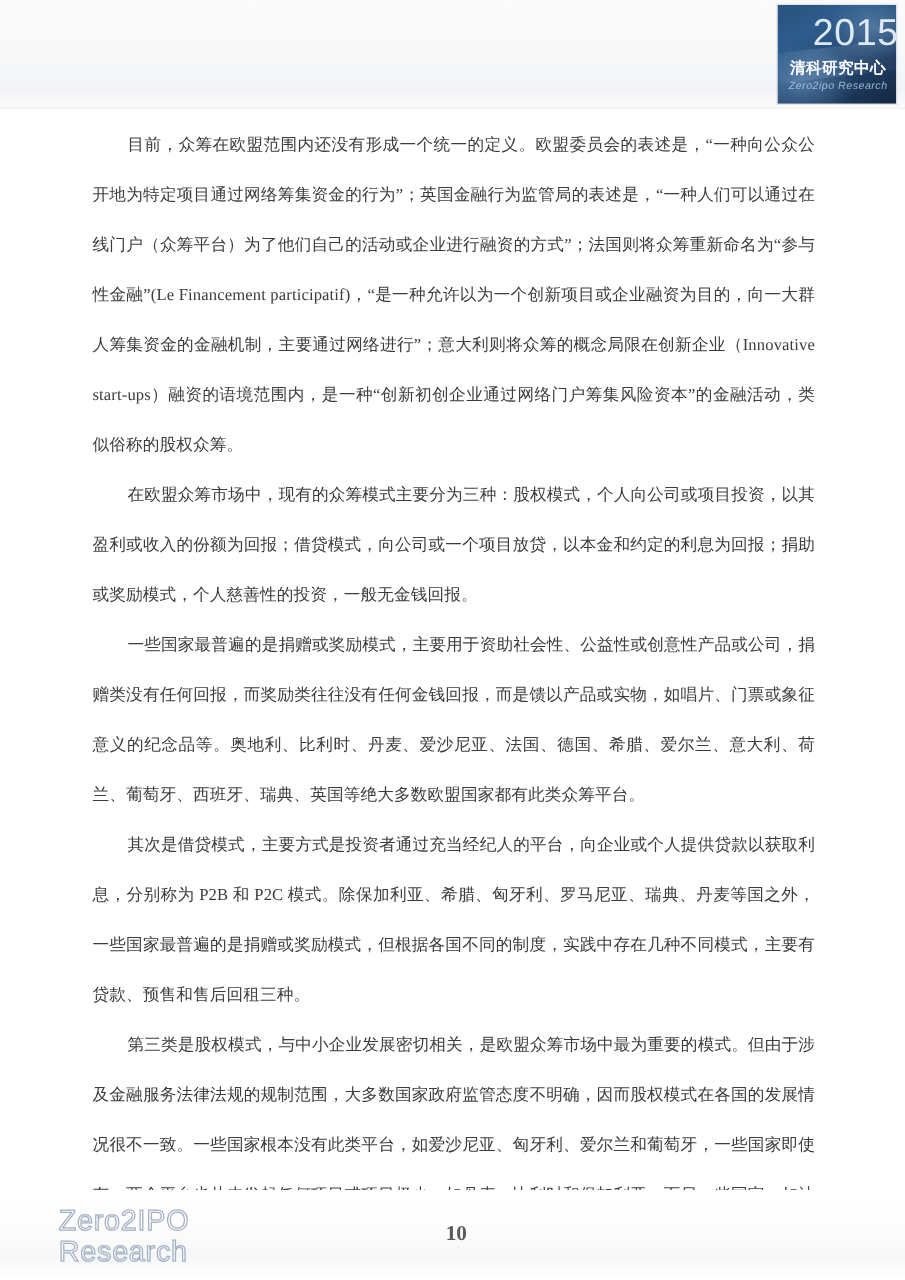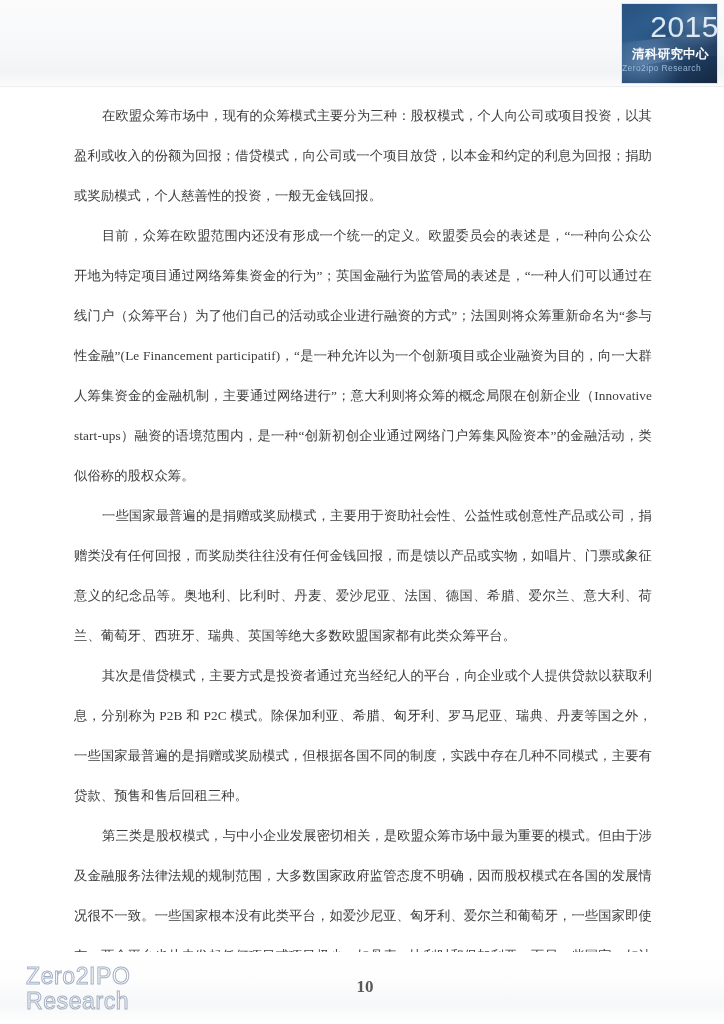--- a/index.html
+++ b/index.html
@@ -102,25 +102,27 @@
     font-weight: bold;
     color: #ffffff;
     letter-spacing: 0.3px;
     line-height: 1;
   }
   .logo-en {
     position: absolute;
     left: 0;
     top: 60px;
     width: 97px;
+    text-align: center;
     font-family: "Liberation Sans", "DejaVu Sans", sans-serif;
     font-size: 8.5px;
     color: rgba(175,200,225,0.85);
     letter-spacing: 0.4px;
     line-height: 1;
+    font-style: italic;
   }
 
   
   .content {
     position: absolute;
     left: 74px;
     top: 96px;
     width: 578px;
   }
   .para {
@@ -143,21 +145,21 @@
   .footer {
     position: absolute;
     left: 0;
     top: 952px;
     width: 724px;
     height: 72px;
     background: linear-gradient(to bottom, #ffffff 0%, #fdfdfe 40%, #f6f7f8 72%, #ffffff 100%);
   }
   .footer-logo {
     position: absolute;
-    left: 26px;
+    left: 47px;
     top: 12px;
     font-family: "Liberation Sans", "DejaVu Sans", sans-serif;
     font-size: 23px;
     font-weight: normal;
     line-height: 25px;
     color: transparent;
     -webkit-text-stroke: 1px #a4b1c4;
     letter-spacing: 0.6px;
   }
   .footer-logo span {
@@ -185,22 +187,22 @@
     <div class="logo-badge">
       <div class="logo-year">2015</div>
       <div class="logo-cn">清科研究中心</div>
       <div class="logo-en">Zero2ipo Research</div>
     </div>
 
     <div class="header-rule"></div>
   </div>
 
   <div class="content">
+    <p class="para indent">目前，众筹在欧盟范围内还没有形成一个统一的定义。欧盟委员会的表述是，“一种向公众公开地为特定项目通过网络筹集资金的行为”；英国金融行为监管局的表述是，“一种人们可以通过在线门户（众筹平台）为了他们自己的活动或企业进行融资的方式”；法国则将众筹重新命名为“参与性金融”(Le Financement participatif)，“是一种允许以为一个创新项目或企业融资为目的，向一大群人筹集资金的金融机制，主要通过网络进行”；意大利则将众筹的概念局限在创新企业（Innovative start-ups）融资的语境范围内，是一种“创新初创企业通过网络门户筹集风险资本”的金融活动，类似俗称的股权众筹。</p>
     <p class="para indent">在欧盟众筹市场中，现有的众筹模式主要分为三种：股权模式，个人向公司或项目投资，以其盈利或收入的份额为回报；借贷模式，向公司或一个项目放贷，以本金和约定的利息为回报；捐助或奖励模式，个人慈善性的投资，一般无金钱回报。</p>
-    <p class="para indent">目前，众筹在欧盟范围内还没有形成一个统一的定义。欧盟委员会的表述是，“一种向公众公开地为特定项目通过网络筹集资金的行为”；英国金融行为监管局的表述是，“一种人们可以通过在线门户（众筹平台）为了他们自己的活动或企业进行融资的方式”；法国则将众筹重新命名为“参与性金融”(Le Financement participatif)，“是一种允许以为一个创新项目或企业融资为目的，向一大群人筹集资金的金融机制，主要通过网络进行”；意大利则将众筹的概念局限在创新企业（Innovative start-ups）融资的语境范围内，是一种“创新初创企业通过网络门户筹集风险资本”的金融活动，类似俗称的股权众筹。</p>
     <p class="para indent">一些国家最普遍的是捐赠或奖励模式，主要用于资助社会性、公益性或创意性产品或公司，捐赠类没有任何回报，而奖励类往往没有任何金钱回报，而是馈以产品或实物，如唱片、门票或象征意义的纪念品等。奥地利、比利时、丹麦、爱沙尼亚、法国、德国、希腊、爱尔兰、意大利、荷兰、葡萄牙、西班牙、瑞典、英国等绝大多数欧盟国家都有此类众筹平台。</p>
     <p class="para indent">其次是借贷模式，主要方式是投资者通过充当经纪人的平台，向企业或个人提供贷款以获取利息，分别称为 P2B 和 P2C 模式。除保加利亚、希腊、匈牙利、罗马尼亚、瑞典、丹麦等国之外，一些国家最普遍的是捐赠或奖励模式，但根据各国不同的制度，实践中存在几种不同模式，主要有贷款、预售和售后回租三种。</p>
     <p class="para indent">第三类是股权模式，与中小企业发展密切相关，是欧盟众筹市场中最为重要的模式。但由于涉及金融服务法律法规的规制范围，大多数国家政府监管态度不明确，因而股权模式在各国的发展情况很不一致。一些国家根本没有此类平台，如爱沙尼亚、匈牙利、爱尔兰和葡萄牙，一些国家即使有一两个平台也从未发起任何项目或项目极少，如丹麦、比利时和保加利亚，而另一些国家，如法国、德国、英国、荷兰等则有数家股权众筹平台，并在实践中开发出了各种操作模式。</p>
   </div>
 
   <div class="footer">
     <div class="footer-logo">
       <span>Zero2IPO</span>
       <span>Research</span>
     </div>

